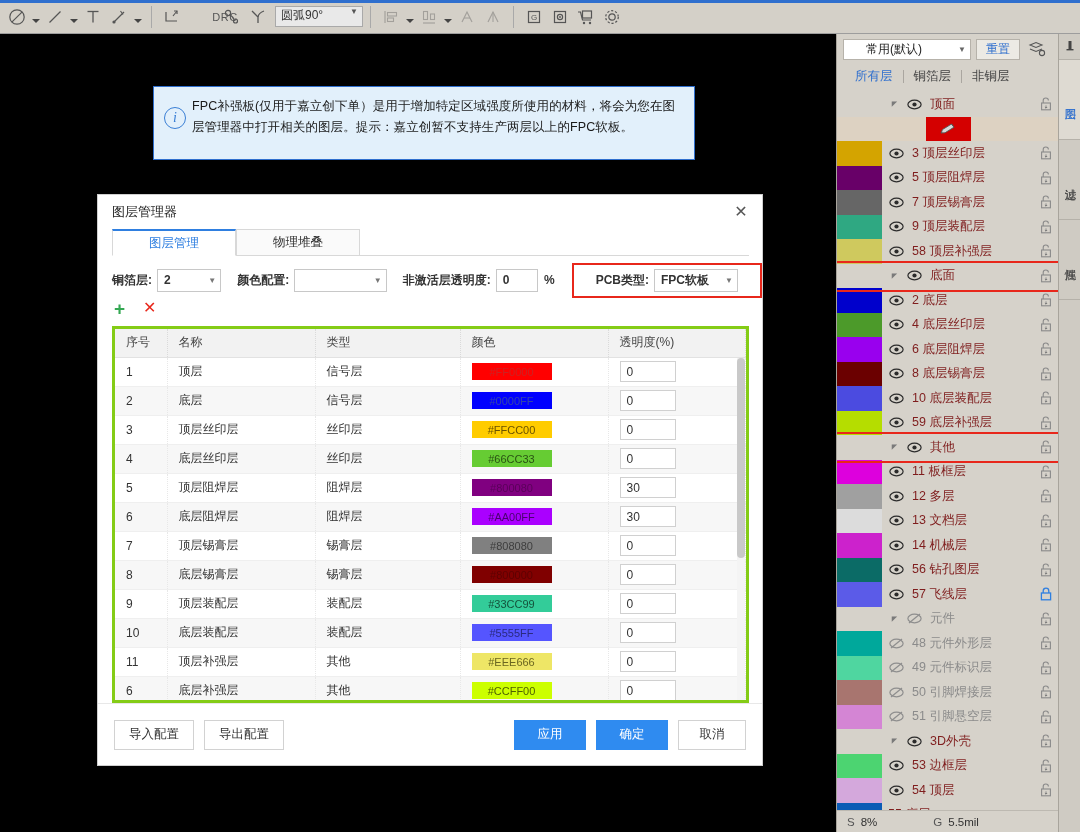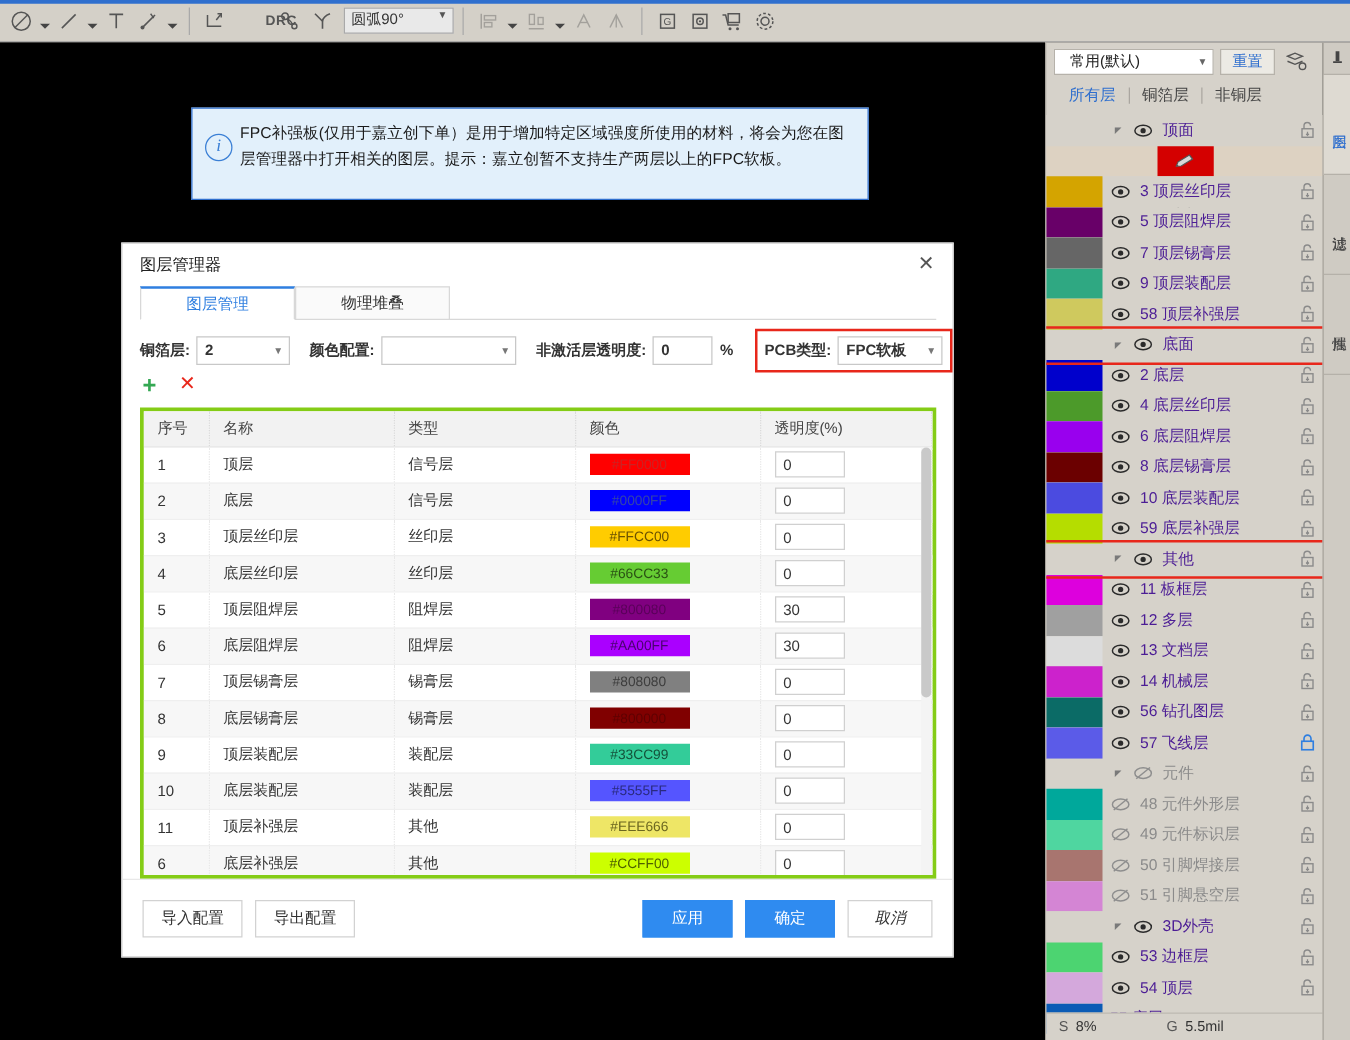--- a/index.html
+++ b/index.html
@@ -31,21 +31,21 @@
   .tb-caret {
     width: 12px; height: 26px; display: flex; align-items: flex-end; justify-content: center;
     padding-bottom: 7px;
   }
   .tb-caret i {
     display: block; width: 0; height: 0;
     border-left: 4px solid transparent; border-right: 4px solid transparent;
     border-top: 4px solid #444;
   }
   .tb-sep { width: 1px; height: 22px; background: #a9a9a9; margin: 0 7px; }
-  .tb-text { font-size: 11px; letter-spacing: .5px; color: #555; font-weight: bold; margin-left: 46px; }
+  .tb-text { font-size: 11px; letter-spacing: .5px; color: #555; font-weight: normal; margin-left: 46px; }
   .tb-select {
     height: 21px; width: 88px; background: #e9e9e9; border: 1px solid #a9a9a9;
     display: flex; justify-content: space-between;
     padding: 0 4px 0 5px; font-size: 12px; color: #333; margin-left: 4px;
   }
   .tb-select .cv { font-size: 8px; color: #555; }
   .tb-btn.dim { opacity: .38; }
 
   
   #canvas {
@@ -108,21 +108,21 @@
     display: flex; align-items: center; justify-content: space-between;
     padding: 0 4px 0 6px; font-size: 12px; color: #333;
   }
   .mini-select .cv { font-size: 8px; color: #777; margin-left: 6px; }
   .mini-input {
     height: 23px; border: 1px solid #c8c8c8; background: #fff;
     display: flex; align-items: center; padding: 0 6px; font-size: 12px; color: #333;
   }
   #pcb-type-group {
     display: flex; align-items: center; border: 2px solid #e8271b;
-    padding: 4px 6px; margin-left: 12px;
+    padding: 4px 22px; margin-left: 12px;
   }
   #dlg-addrow { display: flex; align-items: center; margin: 6px 0 0 16px; height: 20px; }
   #dlg-addrow .plus { color: #34a853; font-size: 19px; line-height: 1; font-weight: bold; }
   #dlg-addrow .cross { color: #e8271b; font-size: 16px; line-height: 1; margin-left: 18px; }
 
   
   #tbl-wrap {
     margin: 8px 14px 0 14px; width: 637px; height: 377px;
     border: 3px solid #84cc16; overflow: hidden; position: relative;
   }
@@ -160,34 +160,34 @@
     padding: 0 16px;
   }
   .btn {
     height: 30px; min-width: 68px; padding: 0 14px;
     display: flex; align-items: center; justify-content: center;
     font-size: 12.5px; border: 1px solid #d2d2d2; background: #fff; color: #333;
     margin-right: 10px;
   }
   .btn.primary { background: #2f8bf0; border-color: #2f8bf0; color: #fff; min-width: 72px; }
   #footer-right { margin-left: auto; display: flex; }
-  #footer-right .btn:last-child { margin-right: 0; font-style: italic; }
+  #footer-right .btn:last-child { margin-right: 0; }
 
   
   #rpanel {
     position: absolute; left: 836px; top: 34px; width: 222px; height: 798px;
     background: #d6d2ca; border-left: 1px solid #a8a49c;
   }
   #rp-head {
     height: 30px; display: flex; align-items: center; padding: 0 4px 0 6px; gap: 5px;
   }
   #rp-preset {
     width: 128px; height: 21px; background: #fff; border: 1px solid #b6b2aa;
     display: flex; align-items: center; justify-content: space-between;
-    padding: 0 4px 0 12px; font-size: 12px; color: #222;
+    padding: 0 4px 0 22px; font-size: 12px; color: #222;
   }
   #rp-preset .cv { font-size: 8px; color: #666; }
   #rp-reset {
     width: 44px; height: 21px; background: #eceae4; border: 1px solid #b6b2aa;
     display: flex; align-items: center; justify-content: center;
     font-size: 12px; color: #2f6fce;
   }
   #rp-stack { width: 24px; height: 22px; display: flex; align-items: center; justify-content: center; }
   #rp-tabs {
     height: 24px; display: flex; align-items: center; padding-left: 8px;
@@ -211,21 +211,21 @@
   .lbody {
     flex: 1; height: 24.5px; display: flex; align-items: center;
     padding-left: 6px; gap: 7px;
   }
   .lbody.grp { padding-left: 8px; }
   .l-arrow {
     width: 9px; flex: none; display: flex; align-items: center; justify-content: center;
     color: #7a7a7a; font-size: 7px;
   }
   .l-eye { width: 17px; flex: none; display: flex; align-items: center; justify-content: center; }
-  .l-name { font-size: 12.5px; color: #4c1d95; white-space: nowrap; }
+  .l-name { font-size: 12.5px; color: #7f1d1d; white-space: nowrap; }
   .l-name.off { color: #8b8b8b; }
   .l-lock { width: 22px; flex: none; display: flex; align-items: center; justify-content: center; margin-right: 2px; }
   .hl-box {
     position: absolute; border: 2px solid #e8271b; pointer-events: none;
   }
 
   #rp-status {
     position: absolute; left: 0; bottom: 0; width: 222px; height: 22px;
     background: #d6d2ca; border-top: 1px solid #bdb9b1;
     display: flex; align-items: center; font-size: 11.5px; color: #333;

